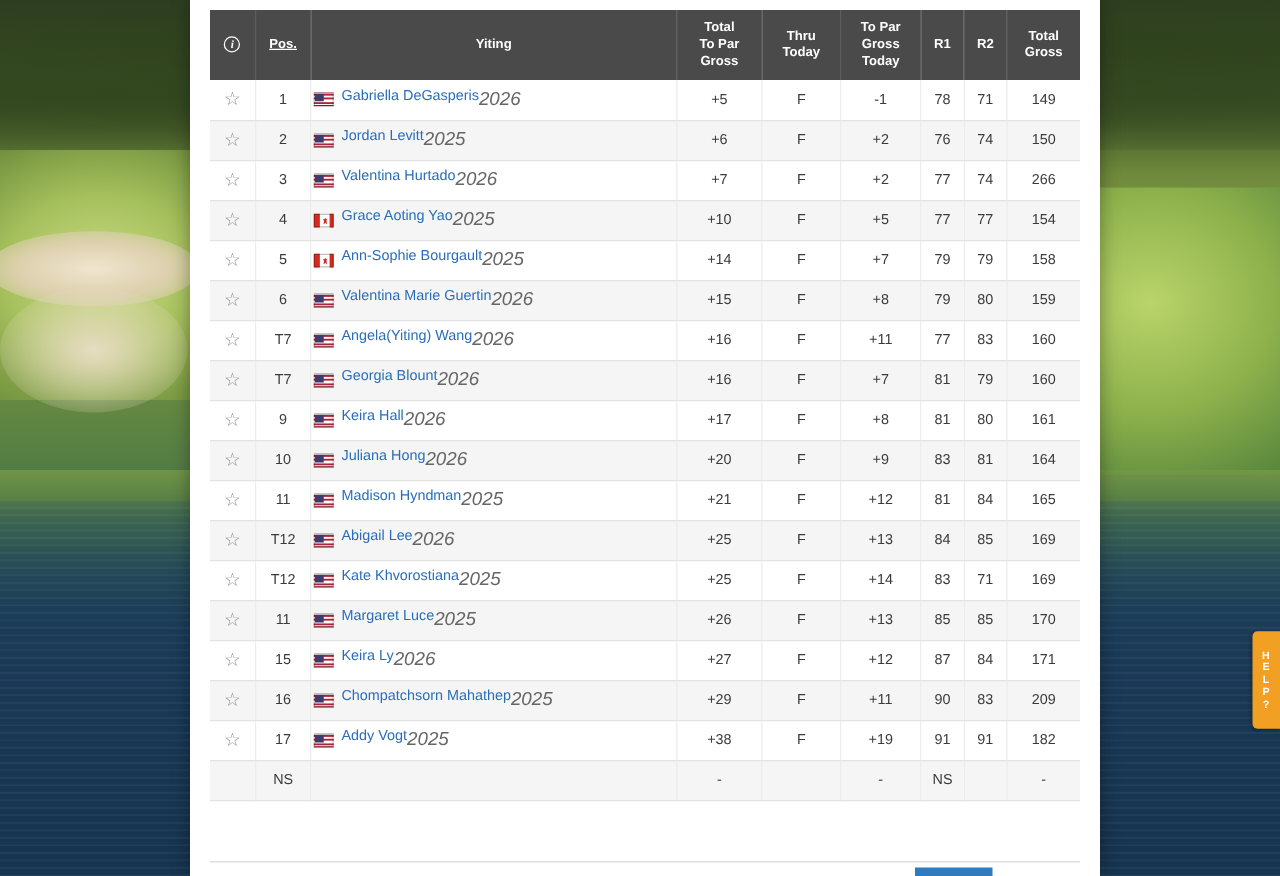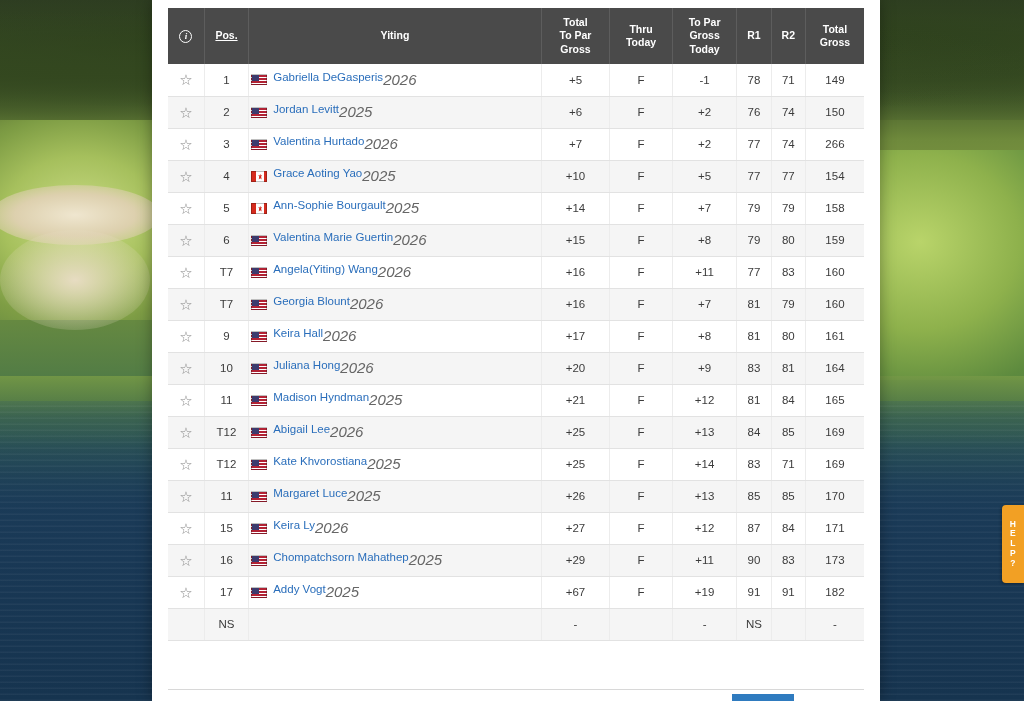--- a/index.html
+++ b/index.html
@@ -553,35 +553,35 @@
                   <a class="player-name">Chompatchsorn Mahathep</a>
                   <span class="player-year">2025</span>
                 </span>
               </div>
             </td>
             <td>+29</td>
             <td>F</td>
             <td>+11</td>
             <td>90</td>
             <td>83</td>
-            <td>173</td>
+            <td>209</td>
           </tr>
           <tr>
             <td class="fav"><span class="star">☆</span></td>
             <td class="pos">17</td>
             <td class="player">
               <div class="player-cell">
                 <span class="flag us"></span>
                 <span class="player-names">
                   <a class="player-name">Addy Vogt</a>
                   <span class="player-year">2025</span>
                 </span>
               </div>
             </td>
-            <td>+67</td>
+            <td>+38</td>
             <td>F</td>
             <td>+19</td>
             <td>91</td>
             <td>91</td>
             <td>182</td>
           </tr>
           <tr class="alt">
             <td class="fav"></td>
             <td class="pos">NS</td>
             <td class="player"></td>

